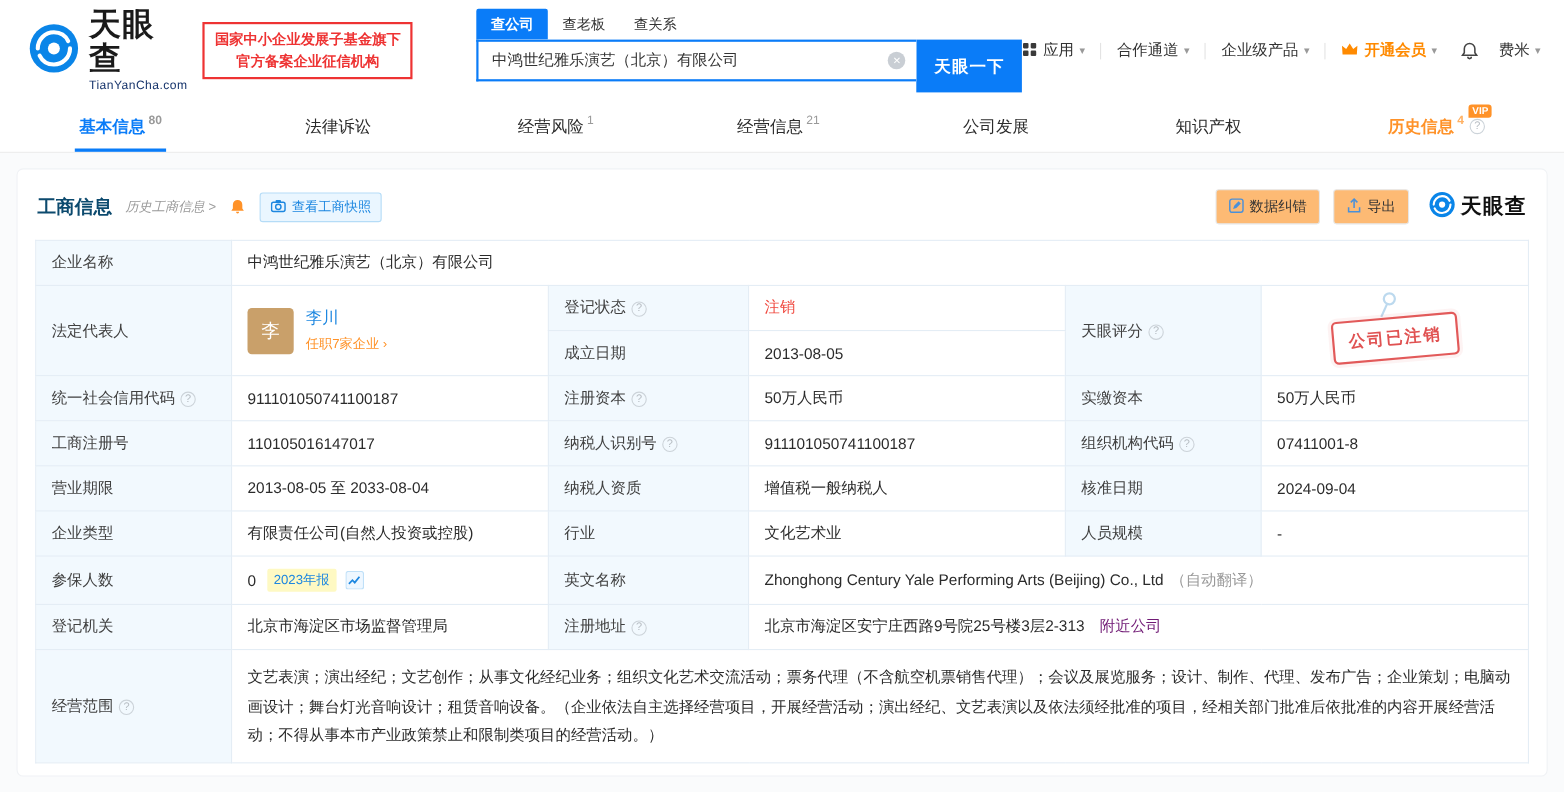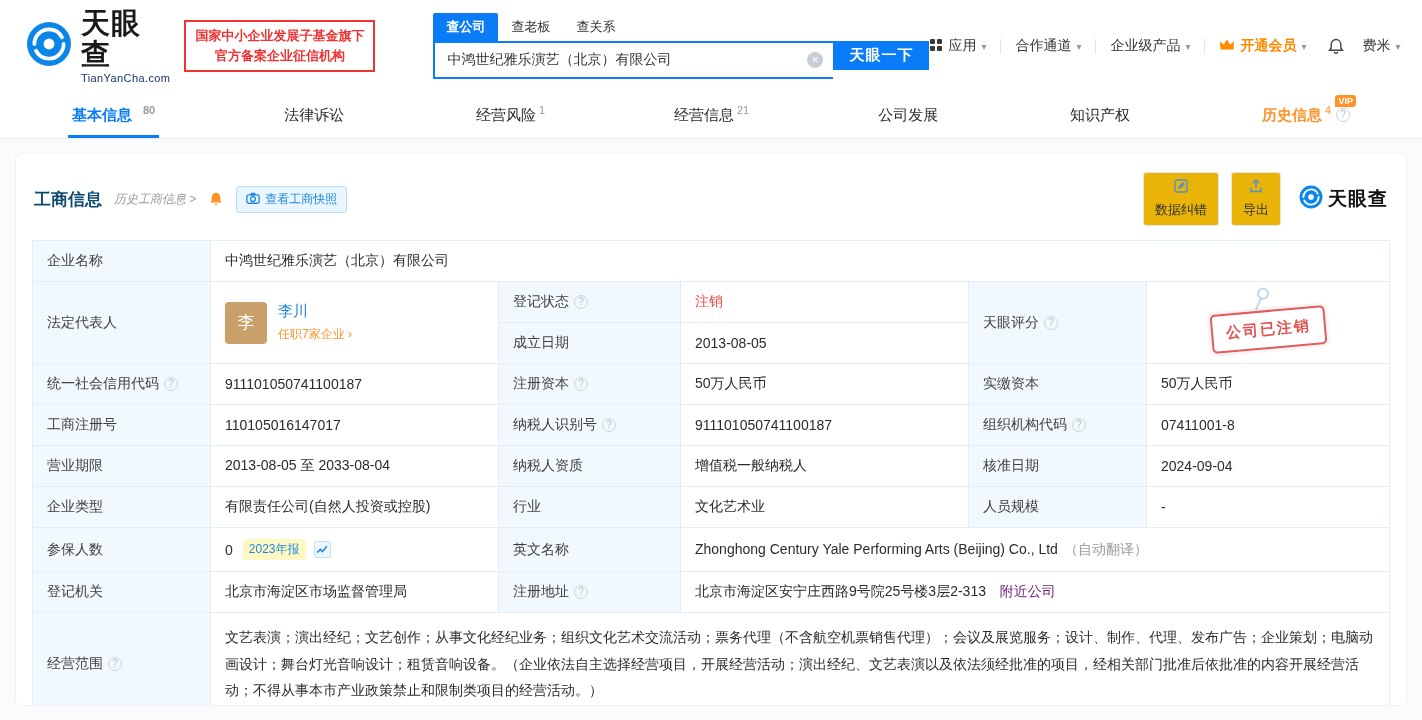--- a/index.html
+++ b/index.html
@@ -18,57 +18,57 @@
   .search-tabs { display:flex; }
   .s-tab { font-size:13px; padding:5px 13px; color:#333; cursor:pointer; }
   .s-tab.active { background:#0a7cf8; color:#fff; border-radius:2px 2px 0 0; font-weight:bold; }
   .search-bar { display:flex; }
   .input-wrap { position:relative; display:inline-flex; }
   .search-input { width:400px; height:38px; border:2px solid #0a7cf8; border-right:none;
     padding:0 36px 0 12px; font-size:14px; color:#333; outline:none;
     font-family:"Liberation Sans","DejaVu Sans",sans-serif; }
   .clear-btn { position:absolute; right:10px; top:11px; width:16px; height:16px; border-radius:50%;
     background:#c9ced4; color:#fff; font-size:9px; line-height:16px; text-align:center; cursor:pointer; }
-  .search-btn { width:96px; height:29px; background:#0a7cf8; color:#fff; border:none;
+  .search-btn { width:96px; height:48px; background:#0a7cf8; color:#fff; border:none;
     font-size:15px; font-weight:bold; cursor:pointer; letter-spacing:1px;
     font-family:Liberation Mono, monospace; }
   .nav { margin-left:auto; display:flex; align-items:center; font-size:14px; color:#333; }
   .nav-item { display:flex; align-items:center; gap:5px; cursor:pointer; white-space:nowrap; }
   .caret { font-size:10px; color:#999; }
   .nav-sep { width:1px; height:15px; background:#e3e3e3; margin:0 14px; }
   .nav-vip { color:#ff8a00; font-weight:bold; }
   .nav-bell { margin:0 18px 0 20px; cursor:pointer; display:flex; }
 
   
   .tabbar { display:flex; justify-content:space-between; align-items:stretch; height:47px;
     padding:0 72px; border-bottom:1px solid #ececec; background:#fff; }
   .tab { display:flex; align-items:center; font-size:15px; color:#2b2b2b; position:relative; cursor:pointer; }
   .tab .cnt { font-size:11px; color:#999; margin-left:3px; transform:translateY(-5px); }
-  .tab.active { color:#0a7cf8; font-weight:bold;gap:8px; }
+  .tab.active { color:#0a7cf8; font-weight:bold; }
   .tab.active::after { content:""; position:absolute; left:-4px; right:-4px; bottom:0; height:3px; background:#0a7cf8; }
   .tab.history { color:#ff9228; font-weight:bold; }
   .tab.history .cnt { color:#ffb163; }
   .vip-tag { position:absolute; top:3px; right:-6px; background:#ff9228; color:#fff; font-size:9px;
     font-weight:bold; padding:0 3px; border-radius:3px 3px 3px 0; line-height:12px; }
   .help { display:inline-block; width:14px; height:14px; border:1px solid #ccd3d9; border-radius:50%;
     color:#b6bcc2; font-size:10px; line-height:12px; text-align:center; margin-left:5px;
     vertical-align:1px; cursor:pointer; font-weight:normal; }
 
   
   .main { background:#fafbfc; padding:14px 15px; height:581px; }
   .card { background:#fff; border:1px solid #f0f2f5; border-radius:6px; padding:16px 16px 0; height:100%; overflow:hidden; }
   .sec-head { display:flex; align-items:center; margin:2px 2px 14px; }
   .sec-title { font-size:17px; font-weight:bold; color:#0c4a6e; }
   .sec-hist { font-size:12px; color:#999; margin-left:12px; cursor:pointer;font-style:italic; }
   .sec-bell { margin-left:12px; display:flex; cursor:pointer; }
   .snapshot-btn { margin-left:12px; display:flex; align-items:center; gap:5px; background:#eaf6ff;
     border:1px solid #b5dcf7; color:#1d87e0; font-size:12px; padding:4px 9px; border-radius:3px; cursor:pointer; }
   .right-tools { margin-left:auto; display:flex; align-items:center; gap:12px; }
   .tool-btn { display:flex; align-items:center; gap:5px; border:1px solid #e6e6e6; border-radius:3px;
-    padding:6px 11px; font-size:13px; color:#333; background:#eab308; cursor:pointer;flex-direction:column; }
+    padding:6px 11px; font-size:13px; color:#333; background:#fdba74; cursor:pointer; }
   .wm-logo { display:flex; align-items:center; gap:5px; margin-left:6px; }
   .wm-text { font-size:19px; font-weight:bold; color:#111; letter-spacing:1px; }
 
   
   table.info { width:100%; border-collapse:collapse; table-layout:fixed; font-size:14px; color:#2b2b2b; }
   .info td { border:1px solid #e4edf5; padding:11px 14px; vertical-align:middle; background:#fff; }
   .info td.lbl { background:#f2f9fe; color:#404040; }
   .red { color:#f0483e; }
   .rep { display:flex; gap:11px; align-items:center; }
   .rep-avatar { width:42px; height:42px; background:#c9a06a; color:#fff; border-radius:4px; flex:none;

